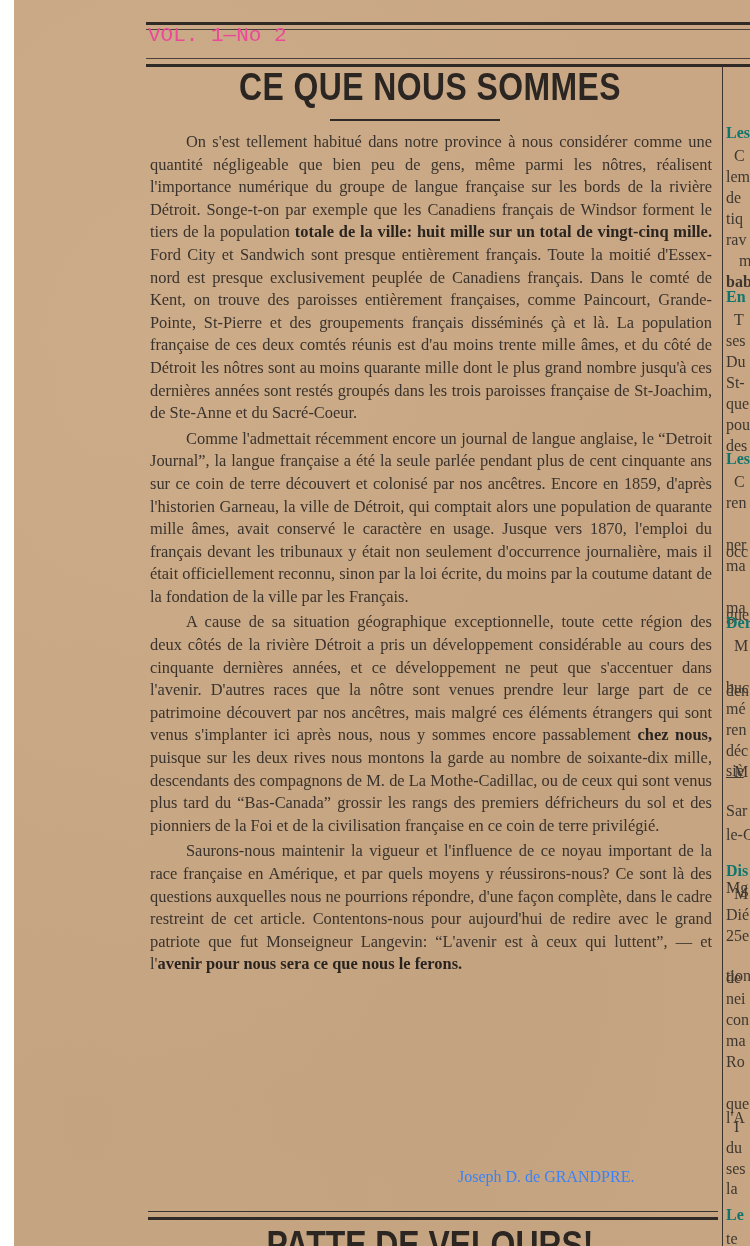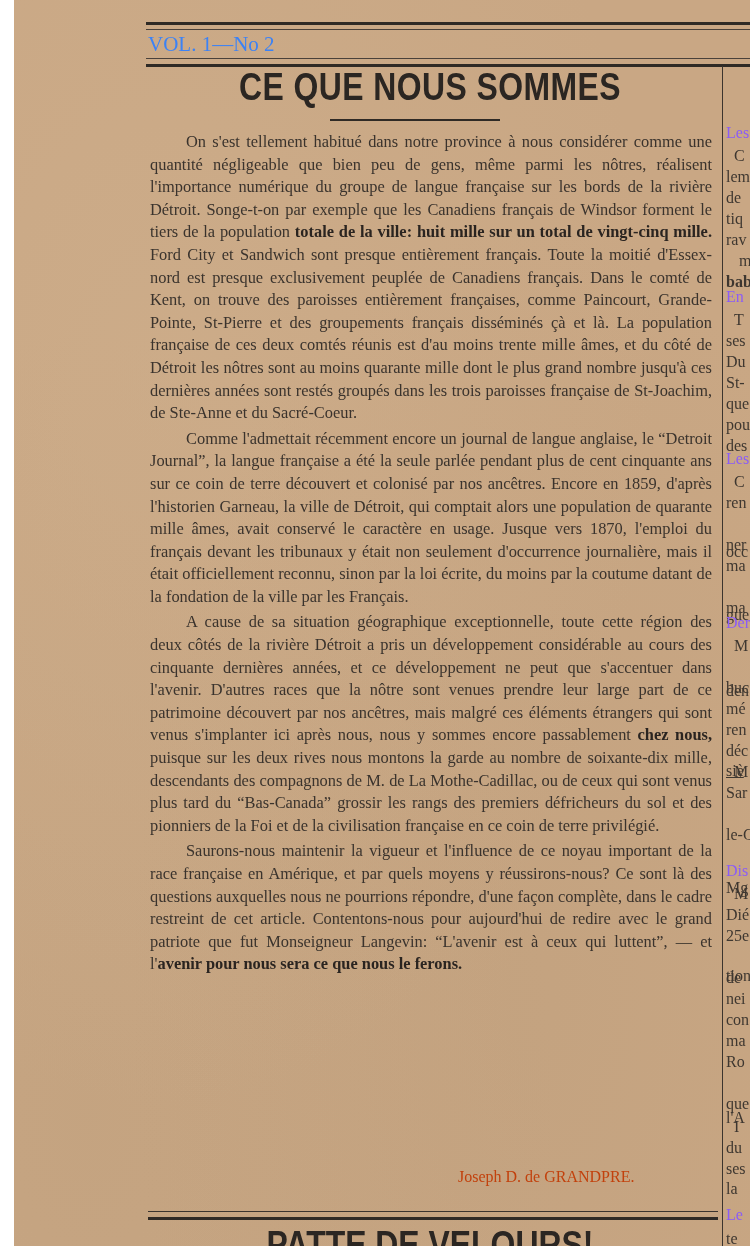--- a/index.html
+++ b/index.html
@@ -13,22 +13,22 @@
       background-image:
         radial-gradient(ellipse at 20% 30%, rgba(210,180,145,0.35), transparent 60%),
         radial-gradient(ellipse at 70% 80%, rgba(180,150,115,0.25), transparent 55%),
         radial-gradient(ellipse at 10% 90%, rgba(185,155,120,0.3), transparent 50%);
     }
     .rule-top {
       position: absolute; left: 146px; top: 22px; width: 604px; height: 4px;
       border-top: 3px solid #2f2a25; border-bottom: 1px solid #4a413a;
     }
     .vol-line {
-      position: absolute; left: 148px; top: 32px;
-      font-family: Liberation Serif, serif; font-size: 21px; color: #3b82f6;
+      position: absolute; left: 148px; top: 24px;
+      font-family: Liberation Mono, monospace; font-size: 21px; color: #ec4899;
       letter-spacing: 0px;
     }
     .rule-under-vol {
       position: absolute; left: 146px; top: 58px; width: 604px; height: 5px;
       border-top: 1px solid #4a413a; border-bottom: 3px solid #2f2a25;
     }
     .right-divider {
       position: absolute; left: 722px; top: 66px; width: 0; height: 1180px;
       border-left: 1.5px solid #3b342e;
     }
@@ -44,37 +44,37 @@
     }
     .article {
       position: absolute; left: 147px; top: 128px; width: 568px;
       font-family: "Liberation Serif", serif; font-size: 16.4px; line-height: 22.6px;
       color: #3a332d; text-align: justify;
     }
     .article p { margin: 3px; text-indent: 36px; }
     .article b { color: #2a2420; }
     .signature {
       position: absolute; left: 458px; top: 1168px;
-      font-family: "Liberation Serif", serif; font-size: 16px; color: #c2410c; text-align: right;
+      font-family: "Liberation Serif", serif; font-size: 16px; color: #3b82f6; text-align: right;
     }
     .rule-bottom {
       position: absolute; left: 148px; top: 1211px; width: 570px; height: 5px;
       border-top: 1px solid #3b342e; border-bottom: 3px solid #2f2a25;
     }
     .next-headline {
       position: absolute; left: 146px; top: 1224px; width: 568px; text-align: center;
       font-family: "Liberation Sans", sans-serif; font-weight: bold; font-size: 38px;
       color: #2b2622; transform: scaleX(0.84); transform-origin: center; white-space: nowrap;
     }
     .col2 {
       position: absolute; left: 726px; top: 0; width: 24px; height: 1246px; overflow: hidden;
       font-family: "Liberation Serif", serif; font-size: 16px; color: #3e3730; white-space: nowrap;
     }
     .col2 .l { position: absolute; left: 0; }
-    .col2 .h { font-weight: normal; color: #8b5cf6; }
+    .col2 .h { font-weight: bold; color: #0f766e; }
   </style>
 </head>
 <body>
 
 <div class="paper"></div>
 
 <div class="rule-top"></div>
 <div class="vol-line">VOL. 1—No 2</div>
 <div class="rule-under-vol"></div>
 
@@ -121,21 +121,21 @@
     <div class="l" style="top: 606px;">gue</div>
     <div class="l" style="top: 599px;">ma</div>
     <div class="l h" style="top: 614px;">Der</div>
     <div class="l" style="top: 637px;">&nbsp;&nbsp;M</div>
     <div class="l" style="top: 682px;">den</div>
     <div class="l" style="top: 679px;">buc</div>
     <div class="l" style="top: 700px;">mé</div>
     <div class="l" style="top: 721px;">ren</div>
     <div class="l" style="top: 742px;">déc</div>
     <div class="l" style="top: 763px;">&nbsp;&nbsp;M</div>
-    <div class="l" style="top: 784px;">Sar</div>
+    <div class="l" style="top: 802px;">Sar</div>
     <div class="l" style="top: 762px; text-decoration: underline;">siè</div>
     <div class="l" style="top: 826px;">le-C</div>
     <div class="l" style="top: 879px;">Mg</div>
     <div class="l h" style="top: 862px;">Dis</div>
     <div class="l" style="top: 885px;">&nbsp;&nbsp;M</div>
     <div class="l" style="top: 906px;">Dié</div>
     <div class="l" style="top: 927px;">25e</div>
     <div class="l" style="top: 948px; margin-top: 19px;">tion</div>
     <div class="l" style="top: 969px;">de</div>
     <div class="l" style="top: 990px;">nei</div>

